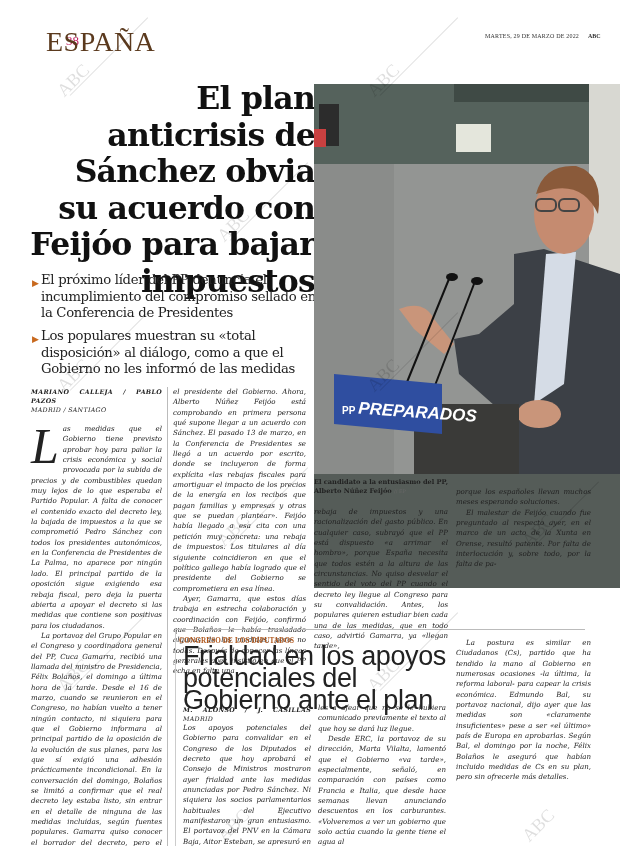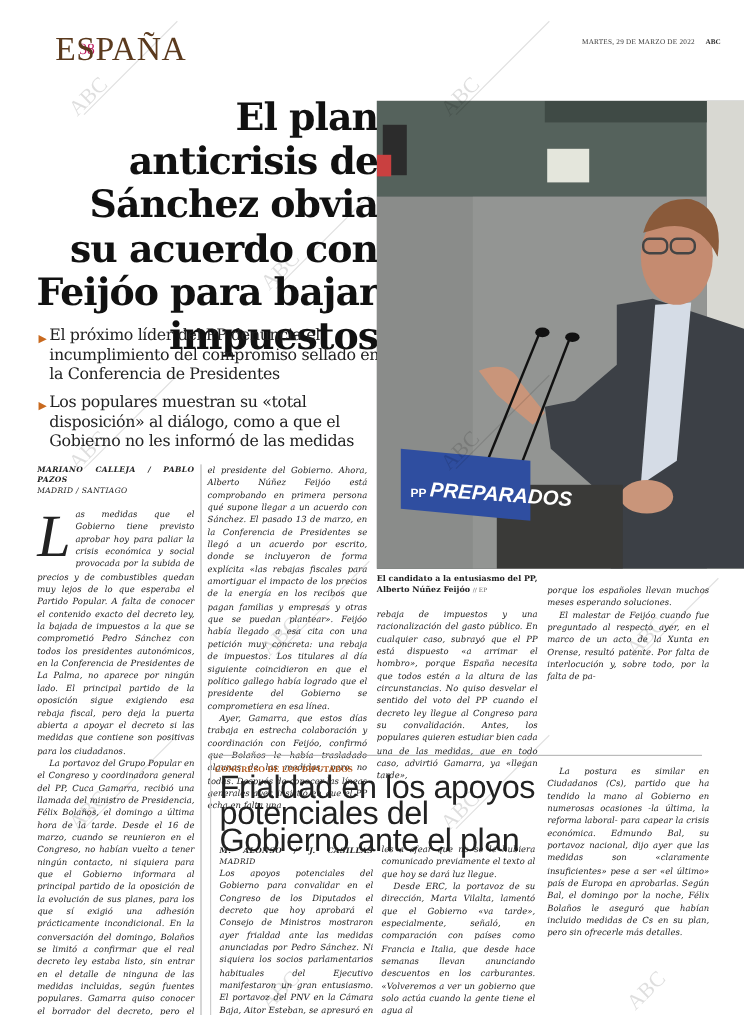--- a/index.html
+++ b/index.html
@@ -10,21 +10,21 @@
   .page-num { position: absolute; left: 26px; top: 33px; font-family: Liberation Serif, serif; font-size: 13px; color: #be185d; margin-left: 40px; }
   .section { position: absolute; left: 46px; top: 26px; font-family: "Liberation Serif", serif; font-size: 28px; color: #5b3a1e; letter-spacing: 0.5px; }
   .dateline { position: absolute; left: 485px; top: 33px; font-family: "Liberation Serif", serif; font-size: 6px; color: #333; letter-spacing: 0.2px; }
   .brand { position: absolute; left: 588px; top: 33px; font-family: "Liberation Serif", serif; font-size: 6px; font-weight: bold; color: #333; }
 
   .headline { position: absolute; left: 30px; top: 80px; width: 285px; font-family: "DejaVu Serif", serif; font-weight: bold; font-size: 31.5px; line-height: 36.5px; color: #111; letter-spacing: -0.8px; text-align: right; }
   .deck { position: absolute; left: 32px; width: 285px; font-family: "DejaVu Serif", serif; font-size: 13.2px; line-height: 16.6px; color: #222; letter-spacing: -0.3px; }
   .deck .tri { color: #c8691e; font-size: 9px; position: absolute; left: 0; top: 3px; }
   .deck .txt { display: block; padding-left: 9px; }
 
-  .photo { position: absolute; left: 314px; top: 84px; width: 306px; height: 390px; overflow: hidden; background: #555c58; }
+  .photo { position: absolute; left: 314px; top: 84px; width: 306px; height: 504px; overflow: hidden; background: #555c58; }
   .caption { position: absolute; left: 314px; top: 478px; width: 140px; font-family: "DejaVu Serif", serif; font-size: 6.6px; line-height: 8.6px; font-weight: bold; color: #222; }
   .caption .credit { font-weight: normal; color: #666; font-size: 5px; }
 
   .col { position: absolute; font-family: "DejaVu Serif", serif; font-size: 7.05px; line-height: 10.35px; color: #222; text-align: justify; hyphens: manual; font-style: italic; }
   .col p { text-indent: 0; }
   .col p.ind { text-indent: 10px; }
   .byline { font-family: "DejaVu Serif", serif; font-size: 6.3px; line-height: 9px; font-weight: bold; letter-spacing: 0.3px; color: #222; }
   .byline .place { font-weight: normal; }
   .dropcap { float: left; font-family: "Liberation Serif", serif; font-size: 50px; line-height: 40px; margin: 2px 4px 0 0; color: #222; }
 

